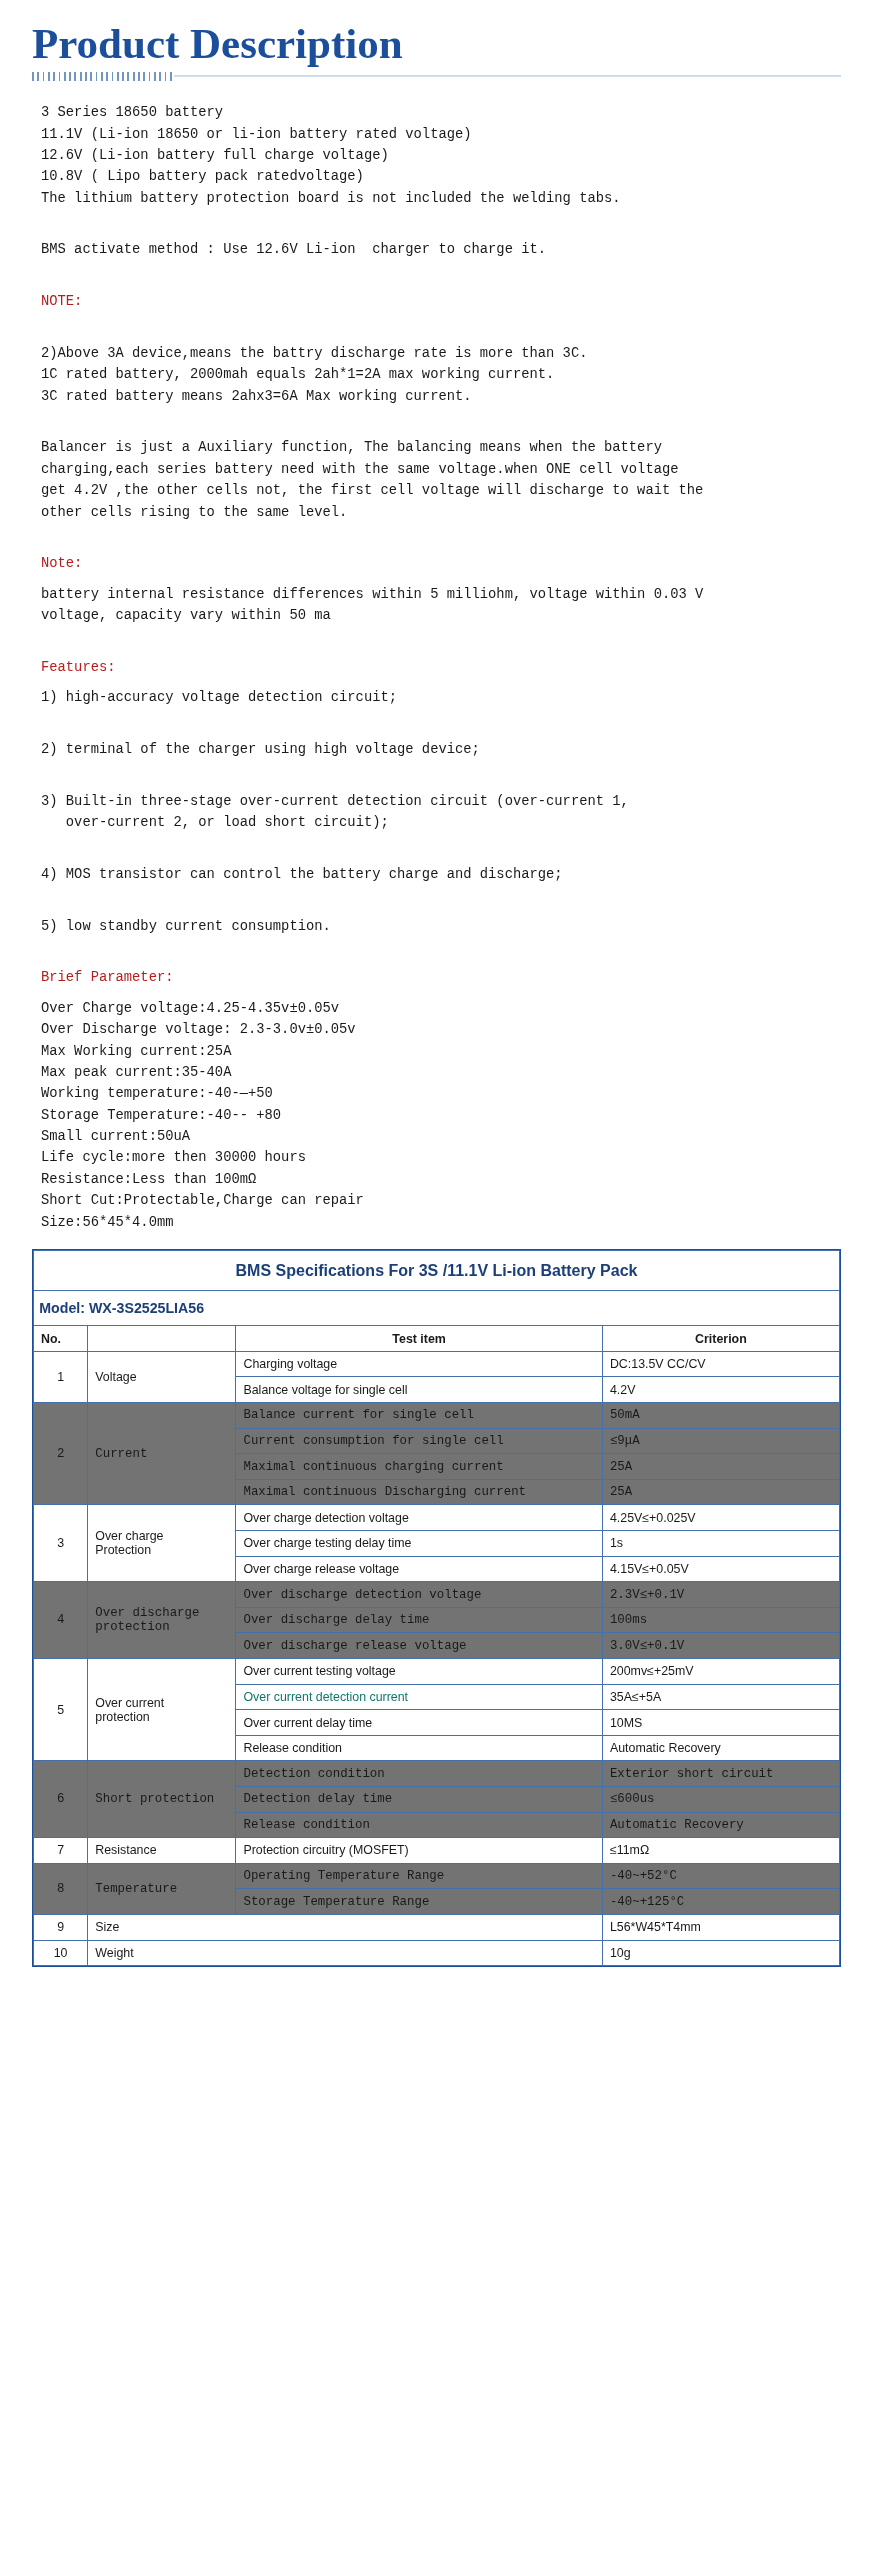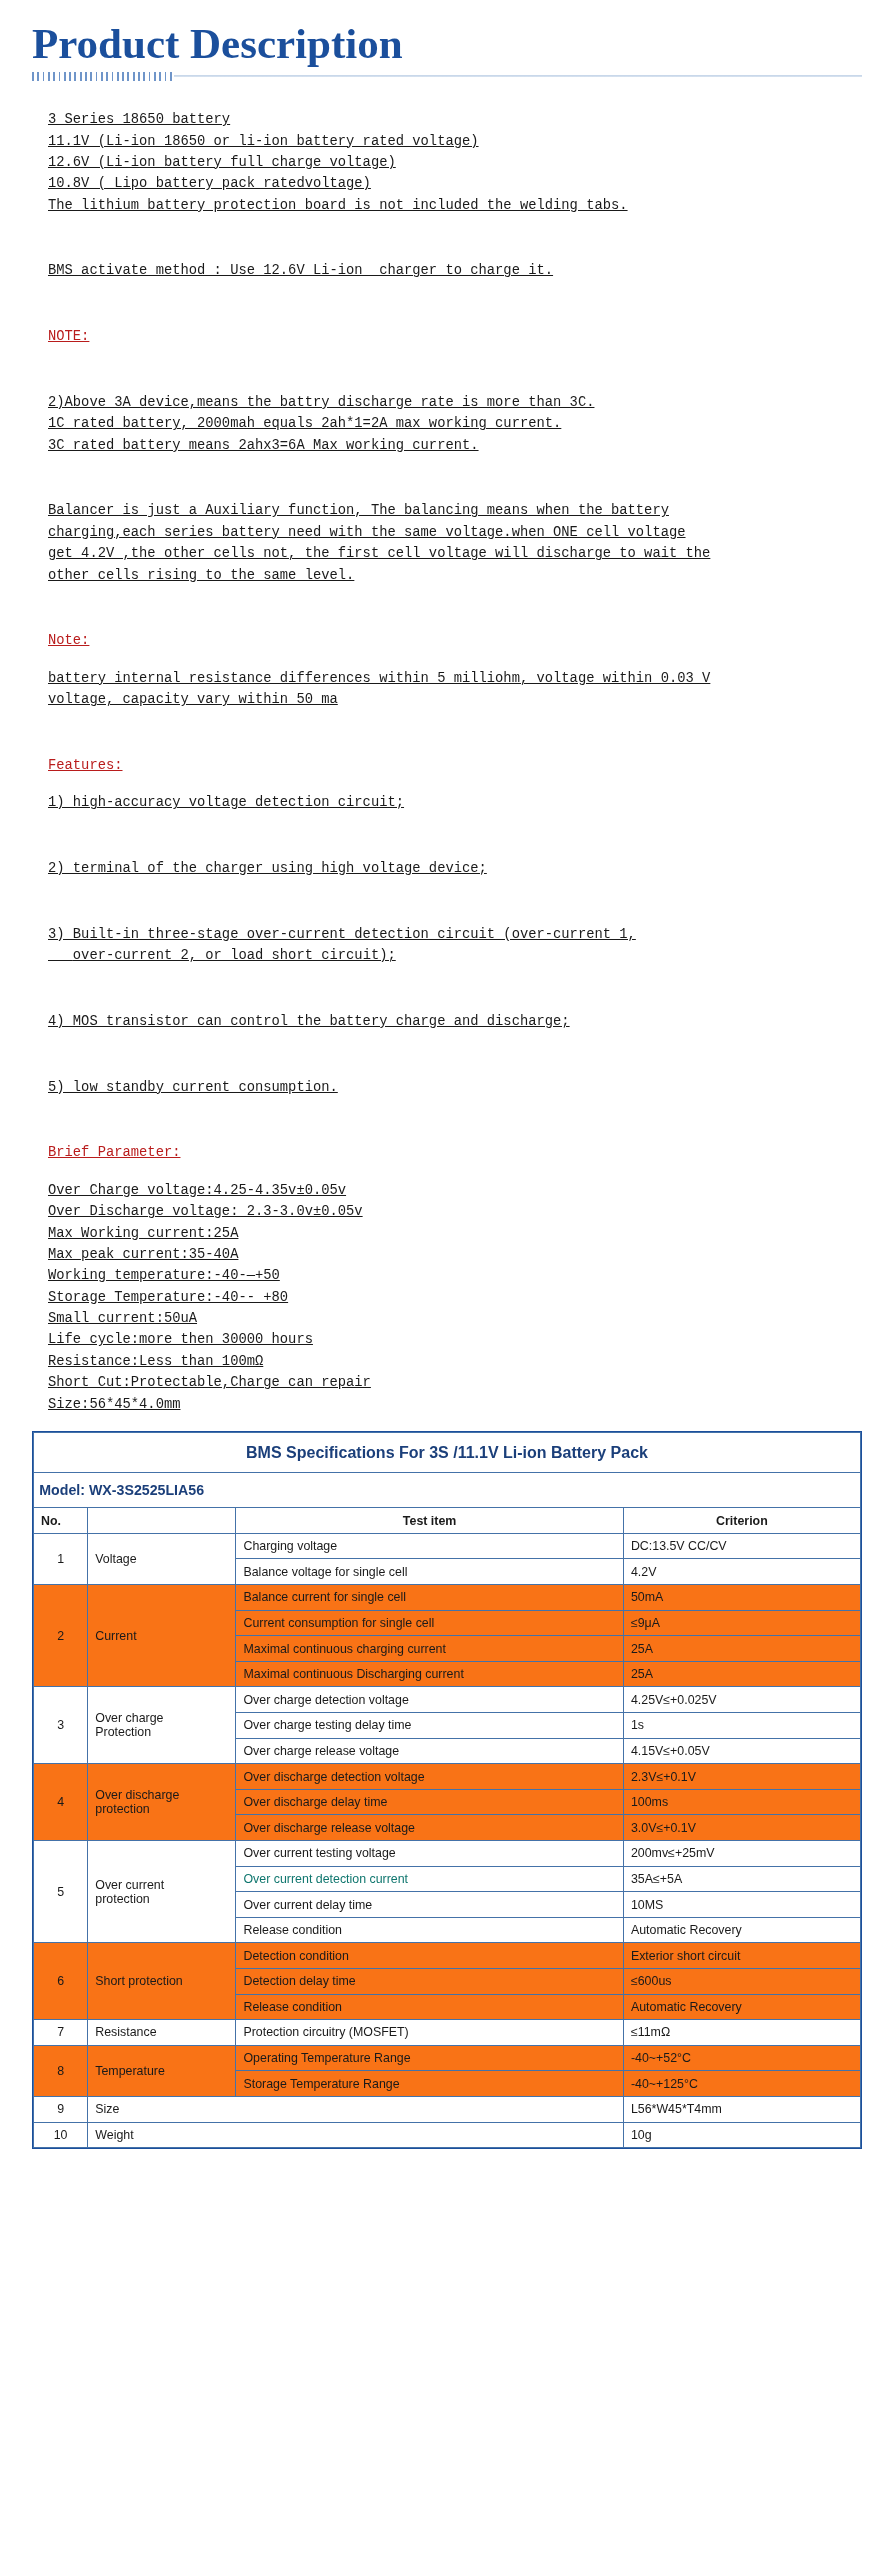--- a/index.html
+++ b/index.html
@@ -1,21 +1,21 @@
 <!DOCTYPE html>
 <html style="font-size:14.2px"><head>
 <meta charset="utf-8">
 <style>
   html,body{margin:0;padding:0;background:#ffffff;}
   body{
     width:889px;
     font-family:"Liberation Mono", monospace;
     color:#1a1a1a;
   }
-  .page{width:889px;box-sizing:border-box;padding:16px 27px 9px 32px;}
+  .page{width:889px;box-sizing:border-box;padding:16px 48px 9px 32px;}
 
   
   .header{margin:5.3px 0 0 0;}
   .header h1{
     font-family:"Liberation Serif", serif;
     font-weight:bold;
     font-size:43px;
     line-height:1.05;
     margin:0;
     color:#1b4f9c;
@@ -24,41 +24,41 @@
   .header-rule{
     margin-top:5.3px;
     height:9px;
     width:100%;
     background:
       repeating-linear-gradient(90deg,#6f95c9 0 1.8px,#ffffff 1.8px 5.3px) left center/142px 9px no-repeat,
       linear-gradient(#c9d8ea,#c9d8ea) left center/100% 1.8px no-repeat;
   }
 
   
-  .block{font-size:13.8px;line-height:1.55;white-space:pre-wrap;margin:16px;text-decoration:underline;}
+  .block{font-size:13.8px;line-height:1.55;white-space:pre-wrap;margin:9px;}
   .spacer{height:12.4px;}
   .red{color:#b91c1c;}
 
   
   .tbl-wrap{margin-top:16px;border:0.9px solid #1b4f9c;}
   table{border-collapse:collapse;width:100%;font-family:"Liberation Sans", sans-serif;}
   td,th{border:0.9px solid #4472a8;padding:5.3px 7.1px;font-size:12.4px;color:#1a1a1a;vertical-align:middle;}
   .t-title{
     text-align:center;font-weight:bold;font-size:16px;color:#1b3f7a;
     font-family:"Liberation Sans", sans-serif;padding:10.7px 5.3px;border:0.9px solid #4472a8;
   }
   .t-model{
     text-align:left;font-weight:bold;font-size:14.2px;color:#1b3f7a;
     font-family:"Liberation Sans", sans-serif;padding:9px 5.3px;border:0.9px solid #4472a8;
   }
   .c-no{width:39px;text-align:left;}
   .c-cat{width:133px;}
   .c-test{width:auto;}
   .c-crit{width:222px;}
-  .shade{background:#f97316;}
+  .shade{background:#737373;font-family:Liberation Mono, monospace;}
   .plain{background:#ffffff;}
   .cell-center{text-align:center;}
   .lbl-blue{color:#0f766e;}
 </style>
 </head>
 <body>
 
 <div class="page">
 
   <div class="header">

